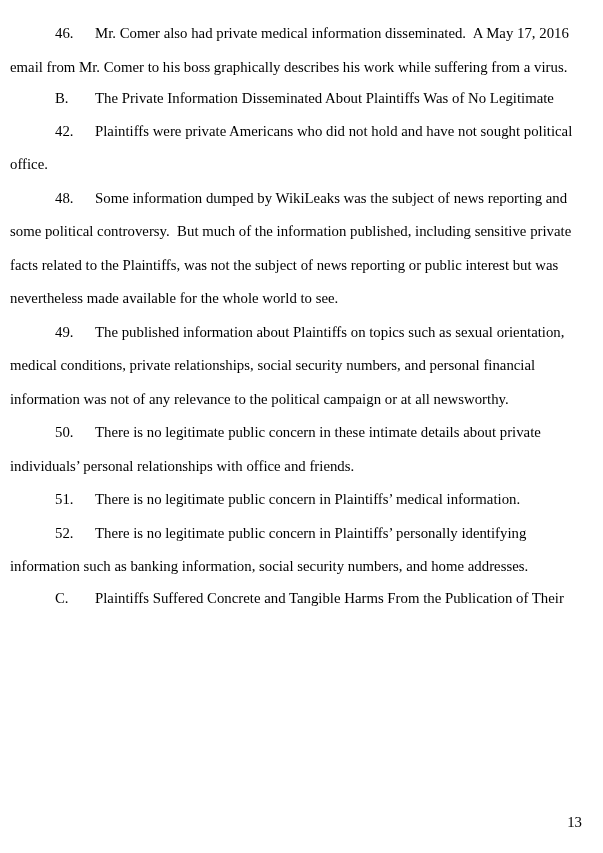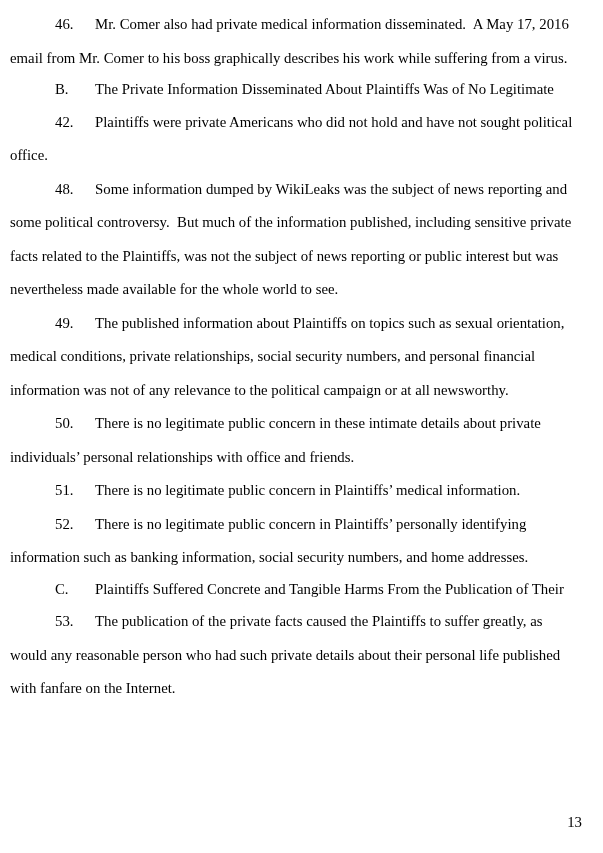--- a/index.html
+++ b/index.html
@@ -10,21 +10,21 @@
     background: #ffffff;
     color: #000000;
     font-family: "Liberation Serif", "DejaVu Serif", serif;
     overflow: hidden;
   }
   .content {
     position: absolute;
     left: 10px;
     top: 0;
     width: 572px;
-    padding-top: 8px;
+    padding-top: 17px;
     font-size: 14.8px;
     line-height: 33.5px;
     text-align: left;
   }
   p.para {
     margin: 0;
     text-indent: 45px;
   }
   .pnum {
     display: inline-block;
@@ -82,18 +82,17 @@
 
     <p class="para"><span class="pnum">51.</span><span class="ptext">There is no legitimate public concern in Plaintiffs’ medical information.</span></p>
 
     <p class="para"><span class="pnum">52.</span><span class="ptext">There is no legitimate public concern in Plaintiffs’ personally identifying information such as banking information, social security numbers, and home addresses.</span></p>
 
     <div class="heading">
       <span class="hletter">C.</span>
       <div class="hline"><span class="ul">Plaintiffs Suffered Concrete and Tangible Harms From the Publication of Their</span></div>
     </div>
 
-    <p class="para"><span class="pnum">53.</span><span class="ptext">The publication of the private facts caused the Plaintiffs to suffer greatly, as would any reasonable person who had such private details about their personal life published with fanfare on the Internet.</span></p>
 
   </div>
 
   <div class="footer">13</div>
 </div>
 
 </body></html>

